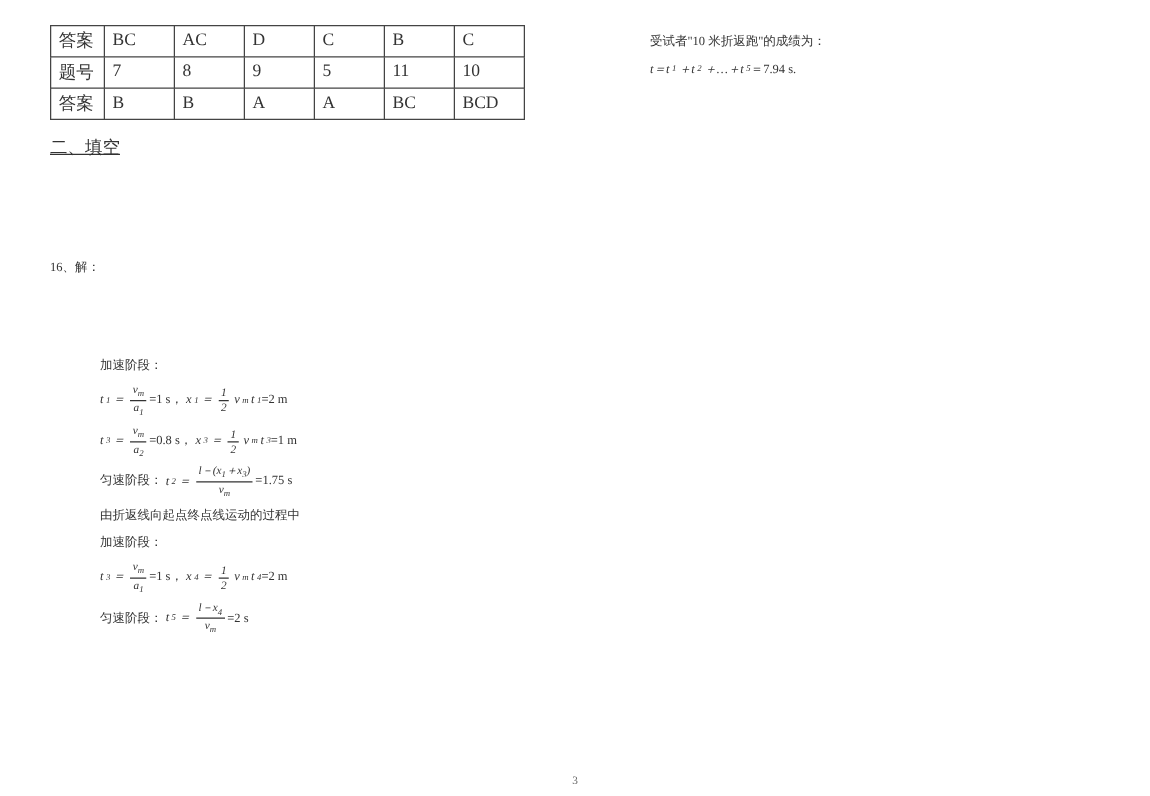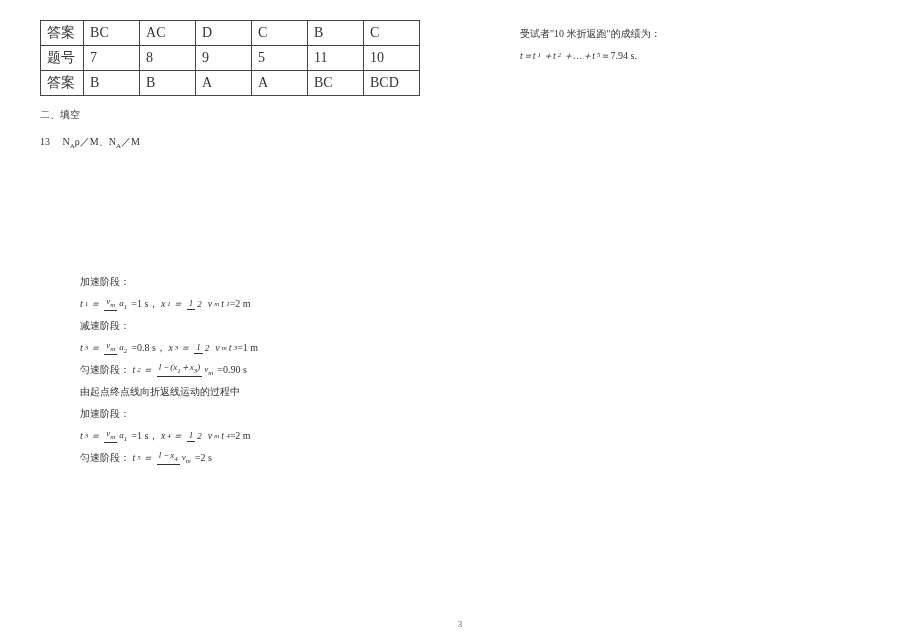--- a/index.html
+++ b/index.html
@@ -40,42 +40,43 @@
       height: 16px;
     }
     table .col-narrow {
       width: 40px;
     }
     table .col-wide {
       width: 52px;
     }
     .section {
       margin: 10px 0;
-      font-size: 10px;
+      font-size: 14px;
       line-height: 1.8;
+      text-decoration: underline;
     }
     .line-item {
       margin: 6px 0 6px 0;
       font-size: 10px;
       line-height: 1.6;
     }
     .indent {
       margin-left: 40px;
     }
     .formula {
       font-family: "Times New Roman", serif;
       font-style: italic;
       font-size: 10px;
       display: inline-flex;
       align-items: center;
       gap: 2px;
     }
     .frac {
       display: inline-flex;
-      flex-direction: row;
+      flex-direction: column;
       align-items: center;
       vertical-align: middle;
       font-size: 9px;
       line-height: 1;
       margin: 0 2px;
     }
     .frac .num {
       border-bottom: 1px solid #333;
       padding: 0 2px 1px 2px;
     }
@@ -134,69 +135,64 @@
         <td>A</td>
         <td>A</td>
         <td>BC</td>
         <td>BCD</td>
       </tr>
     </tbody>
       </table>
 
     <div class="section">二、填空</div>
 
-    <div class="line-item">
-      <span>13</span>
-      &nbsp;&nbsp;&nbsp;
-      <span>N<span class="sub">A</span>ρ／M、N<span class="sub">A</span>／M</span>
-    </div>
 
 
 
     <div class="spacer-large"></div>
 
+    <div class="line-item">16、解：</div>
 
     <div class="spacer-med"></div>
 
 
     <div class="line-item indent">加速阶段：</div>
 
     <div class="line-item indent">
       <span class="formula">t<span class="sub">1</span>＝<span class="frac">
             <span class="num">v<span class="sub">m</span></span>
             <span class="den">a<span class="sub">1</span></span>
           </span></span><span>=1 s，</span>
       <span class="formula">x<span class="sub">1</span>＝<span class="frac">
             <span class="num">1</span>
             <span class="den">2</span>
           </span>v<span class="sub">m</span>t<span class="sub">1</span></span><span>=2 m</span>
     </div>
 
-    <div class="line-item indent">减速阶段：</div>
 
     <div class="line-item indent">
       <span class="formula">t<span class="sub">3</span>＝<span class="frac">
             <span class="num">v<span class="sub">m</span></span>
             <span class="den">a<span class="sub">2</span></span>
           </span></span><span>=0.8 s，</span>
       <span class="formula">x<span class="sub">3</span>＝<span class="frac">
             <span class="num">1</span>
             <span class="den">2</span>
           </span>v<span class="sub">m</span>t<span class="sub">3</span></span><span>=1 m</span>
     </div>
 
     <div class="line-item indent">
       <span>匀速阶段：</span>
       <span class="formula">t<span class="sub">2</span>＝<span class="frac">
             <span class="num">l－(x<span class="sub">1</span>＋x<span class="sub">3</span>)</span>
             <span class="den">v<span class="sub">m</span></span>
-          </span></span><span>=0.90 s</span>
-    </div>
-
-    <div class="line-item indent">由起点终点线向折返线运动的过程中</div>
+          </span></span><span>=1.75 s</span>
+    </div>
+
+    <div class="line-item indent">由折返线向起点终点线运动的过程中</div>
 
     <div class="line-item indent">加速阶段：</div>
 
     <div class="line-item indent">
       <span class="formula">t<span class="sub">3</span>＝<span class="frac">
             <span class="num">v<span class="sub">m</span></span>
             <span class="den">a<span class="sub">1</span></span>
           </span></span><span>=1 s，</span>
       <span class="formula">x<span class="sub">4</span>＝<span class="frac">
             <span class="num">1</span>

